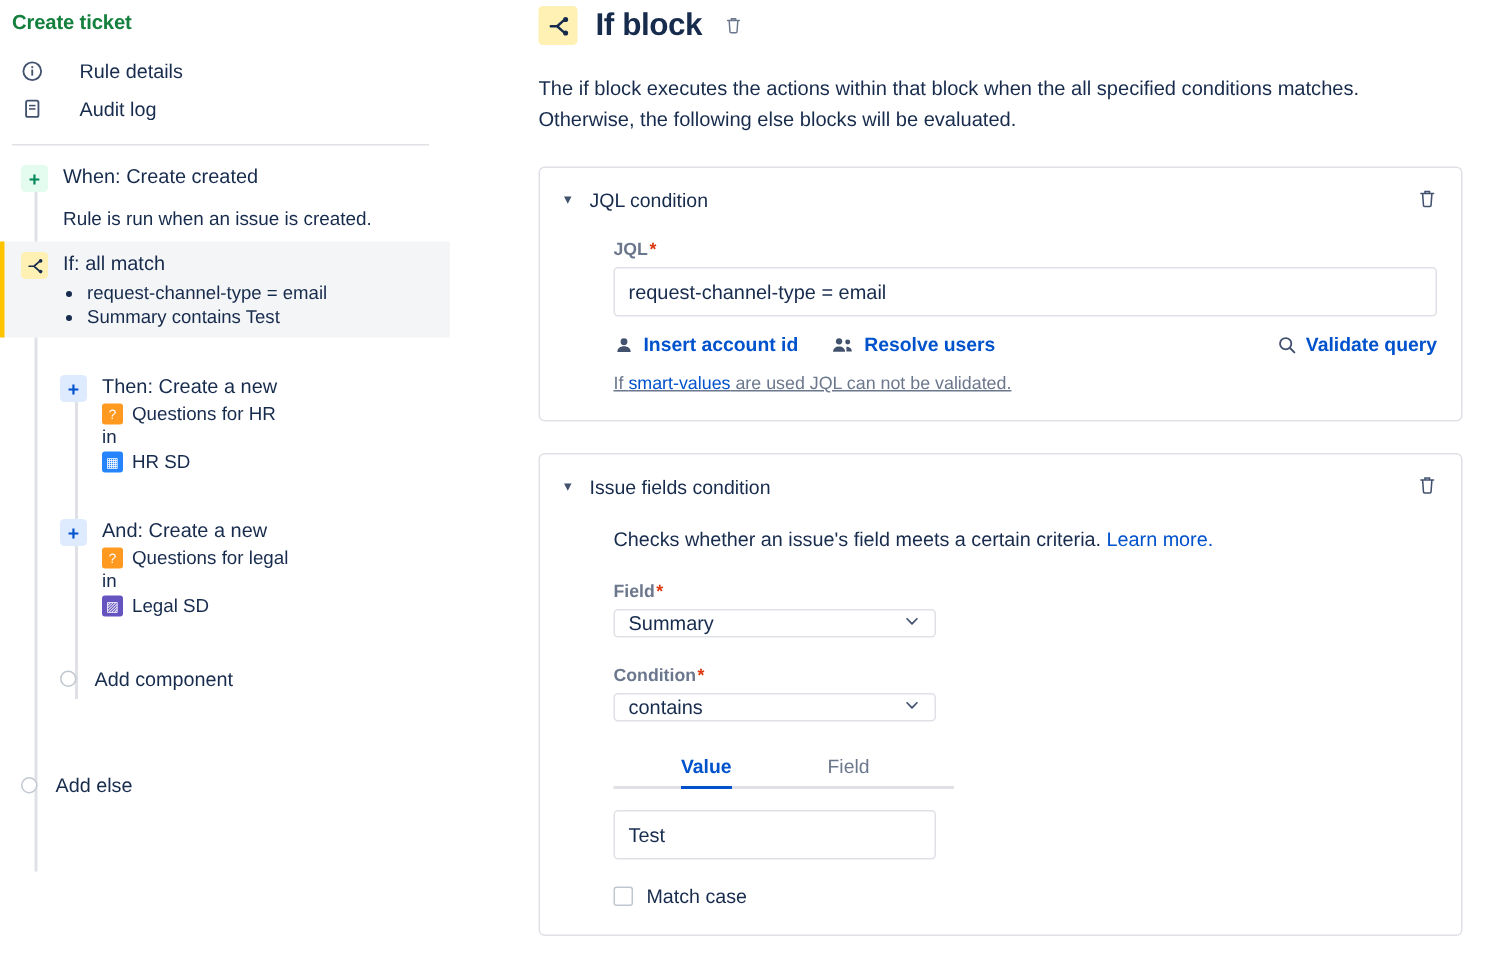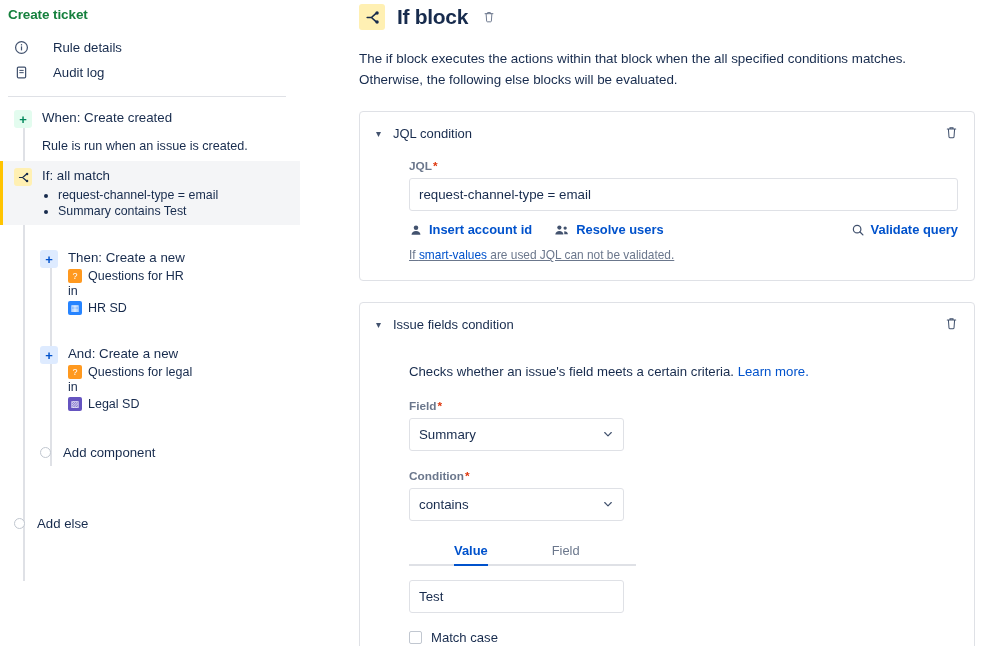--- a/index.html
+++ b/index.html
@@ -294,26 +294,26 @@
     margin-top: 11px;
     font-size: 11.9px;
     color: #6B778C;
     text-decoration: underline;
   }
   .help-note a { color: #0052CC; text-decoration: none; }
   .inline-link { color: #0052CC; text-decoration: none; }
   .card-text {
     font-size: 13.2px;
     color: #172B4D;
-    margin-top: 30px;
+    margin-top: 18px;
     line-height: 19px;
   }
   .select {
     width: 215px;
-    height: 33px;
+    height: 19px;
     border: 1px solid #DFE1E6;
     border-radius: 3px;
     background: #fff;
     display: flex;
     align-items: center;
     padding: 0 9px;
     font-size: 13.3px;
     color: #172B4D;
     cursor: pointer;
     justify-content: space-between;

